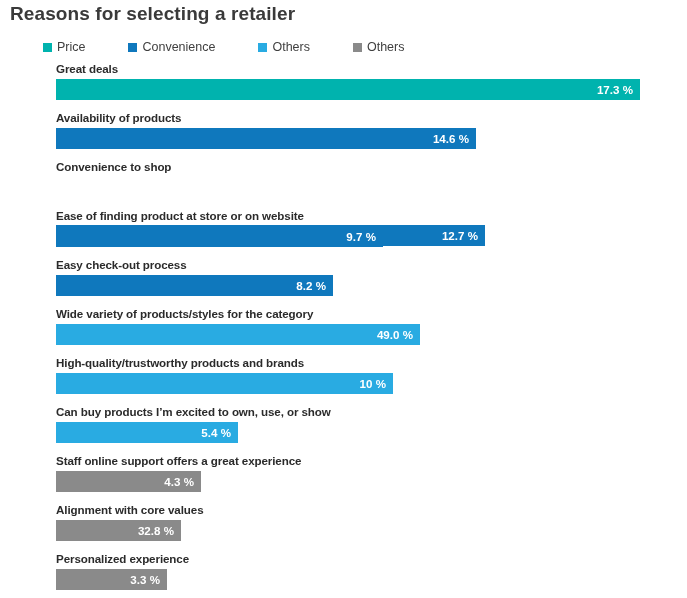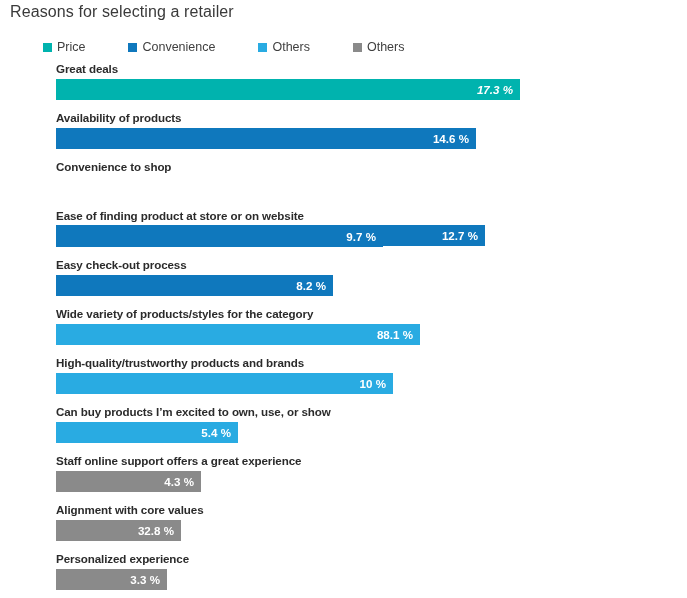--- a/index.html
+++ b/index.html
@@ -22,22 +22,22 @@
     top: 0;
     width: 687px;
     height: 598px;
   }
 
   
   .chart-title {
     position: absolute;
     left: 10px;
     top: 3px;
-    font-size: 16px;
-    font-weight: 400;
+    font-size: 19px;
+    font-weight: 700;
     color: #3a3a3a;
     letter-spacing: 0.1px;
     white-space: nowrap;
   }
 
   
   .legend {
     position: absolute;
     left: 17px;
     top: 39px;
@@ -141,21 +141,21 @@
       <div class="legend-item">
         <span class="legend-swatch" style="background: rgb(138, 138, 138);"></span>
         <span class="legend-label">Others</span>
       </div>
     </div>
 
   <div class="plot" id="plot">
       <div class="bar-row" style="top: 0px;">
         <div class="bar-label">Great deals</div>
         <div class="bar-track" style="width: 584px;">
-          <div class="bar" style="width: 464px; background: rgb(0, 179, 174); font-style: italic;">
+          <div class="bar" style="width: 584px; background: rgb(0, 179, 174);">
             <span class="bar-value">17.3 %</span>
           </div>
         </div>
       </div>
       <div class="bar-row" style="top: 49px;">
         <div class="bar-label">Availability of products</div>
         <div class="bar-track" style="width: 493px;">
           <div class="bar" style="width: 420px; background: rgb(15, 120, 189);">
             <span class="bar-value">14.6 %</span>
           </div>
@@ -182,21 +182,21 @@
         <div class="bar-track" style="width: 277px;">
           <div class="bar" style="width: 277px; background: rgb(15, 120, 189);">
             <span class="bar-value">8.2 %</span>
           </div>
         </div>
       </div>
       <div class="bar-row" style="top: 245px;">
         <div class="bar-label">Wide variety of products/styles for the category</div>
         <div class="bar-track" style="width: 364px;">
           <div class="bar" style="width: 364px; background: rgb(41, 171, 226);">
-            <span class="bar-value">88.1 %</span>
+            <span class="bar-value">49.0 %</span>
           </div>
         </div>
       </div>
       <div class="bar-row" style="top: 294px;">
         <div class="bar-label">High-quality/trustworthy products and brands</div>
         <div class="bar-track" style="width: 337px;">
           <div class="bar" style="width: 337px; background: rgb(41, 171, 226); text-align: center;">
             <span class="bar-value">10 %</span>
           </div>
         </div>

